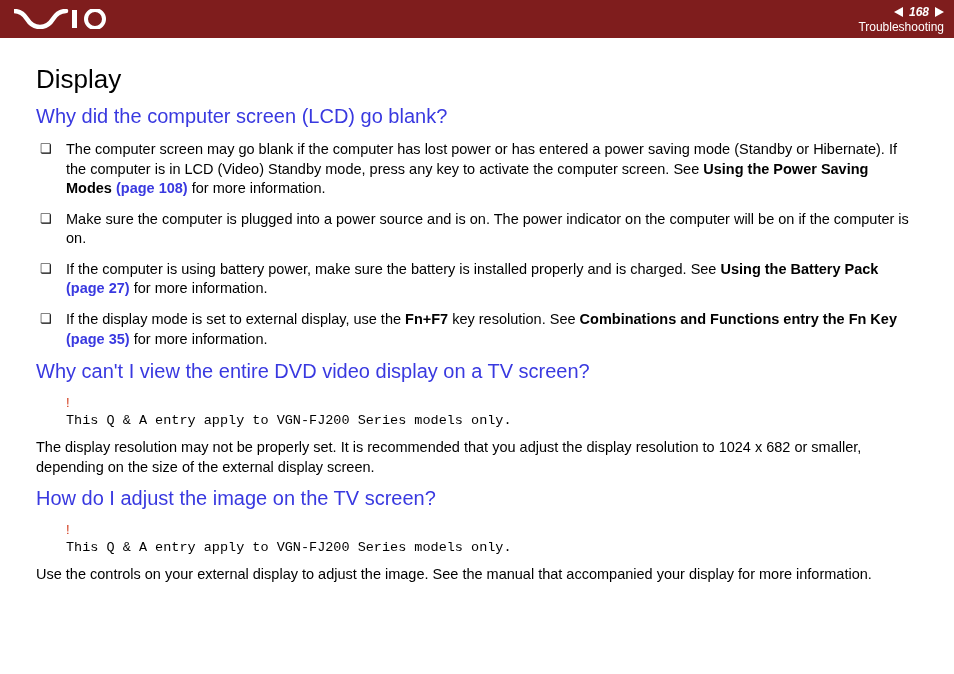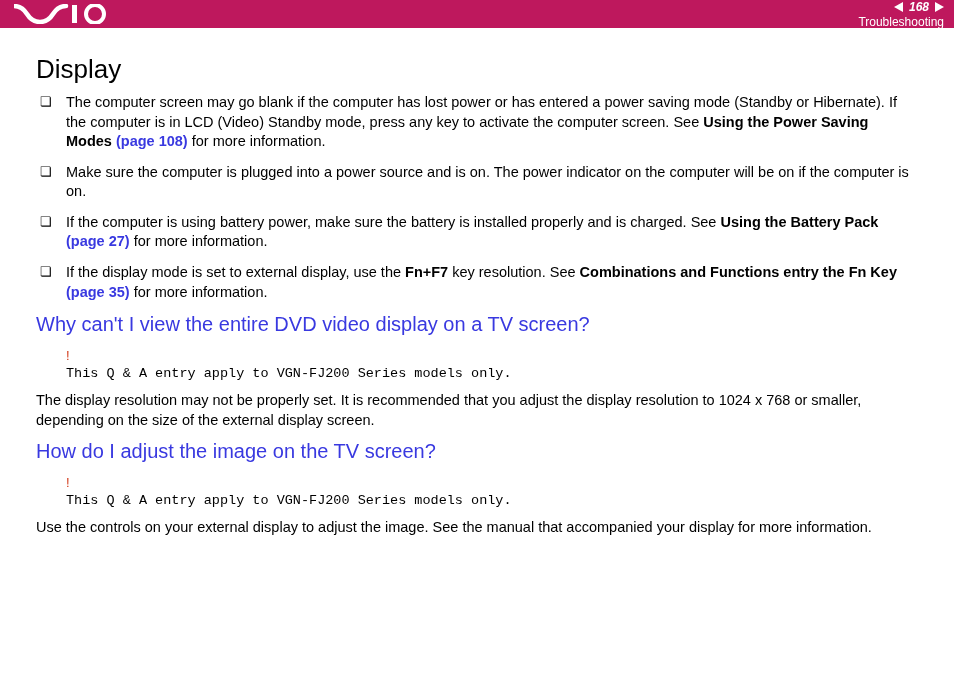--- a/index.html
+++ b/index.html
@@ -4,26 +4,26 @@
 <style>
   * { margin: 0; padding: 0; box-sizing: border-box; }
   body {
     font-family: Arial, Helvetica, sans-serif;
     background: #fff;
     width: 954px;
     height: 674px;
     overflow: hidden;
   }
   .header {
-    background: #be185d;
+    background: #7f1d1d;
     color: #fff;
     display: flex;
     justify-content: space-between;
     align-items: center;
-    height: 28px;
+    height: 38px;
     padding: 0 10px 0 14px;
   }
   .logo {
     display: flex;
     align-items: center;
     gap: 2px;
   }
   .logo svg { display: block; }
   .header-right {
     text-align: right;
@@ -137,41 +137,42 @@
       <span>168</span>
       <span class="nav-arrow right"></span>
     </div>
     <div class="section-label">Troubleshooting</div>
   </div>
 </div>
 
 <div class="content">
   <h1>Display</h1>
 
+  <h2>Why did the computer screen (LCD) go blank?</h2>
   <ul class="bullet-list">
     <li>
       <span>The computer screen may go blank if the computer has lost power or has entered a power saving mode (Standby or Hibernate). If the computer is in LCD (Video) Standby mode, press any key to activate the computer screen. See </span><b>Using the Power Saving Modes </b><b class="link-blue">(page 108)</b><span> for more information.</span>
     </li>
     <li>
       <span>Make sure the computer is plugged into a power source and is on. The power indicator on the computer will be on if the computer is on.</span>
     </li>
     <li>
       <span>If the computer is using battery power, make sure the battery is installed properly and is charged. See </span><b>Using the Battery Pack </b><b class="link-blue">(page 27)</b><span> for more information.</span>
     </li>
     <li>
       <span>If the display mode is set to external display, use the </span><b>Fn+F7</b><span> key resolution. See </span><b>Combinations and Functions entry the Fn Key </b><b class="link-blue">(page 35)</b><span> for more information.</span>
     </li>
   </ul>
 
   <h2>Why can't I view the entire DVD video display on a TV screen?</h2>
   <div class="note-block">
     <span class="note-bang">!</span>
     <span class="note-text">This Q &amp; A entry apply to VGN-FJ200 Series models only.</span>
   </div>
-  <p class="body-para">The display resolution may not be properly set. It is recommended that you adjust the display resolution to 1024 x 768 or smaller, depending on the size of the external display screen.</p>
+  <p class="body-para">The display resolution may not be properly set. It is recommended that you adjust the display resolution to 1024 x 682 or smaller, depending on the size of the external display screen.</p>
 
   <h2>How do I adjust the image on the TV screen?</h2>
   <div class="note-block">
     <span class="note-bang">!</span>
     <span class="note-text">This Q &amp; A entry apply to VGN-FJ200 Series models only.</span>
   </div>
   <p class="body-para">Use the controls on your external display to adjust the image. See the manual that accompanied your display for more information.</p>
 </div>
 
 </body></html>

